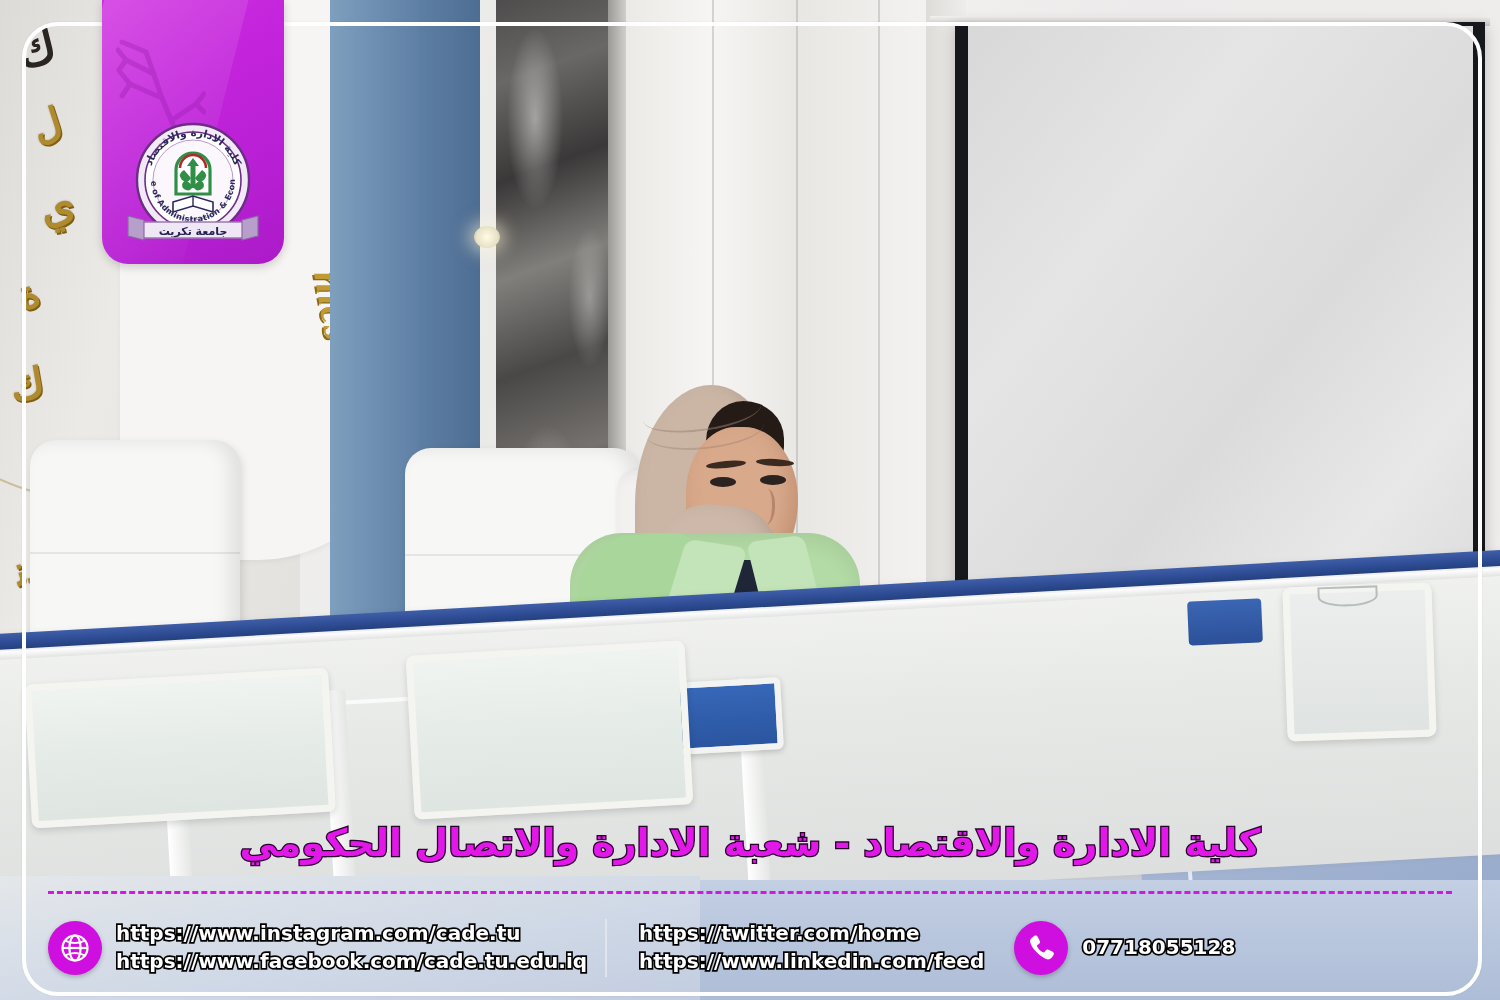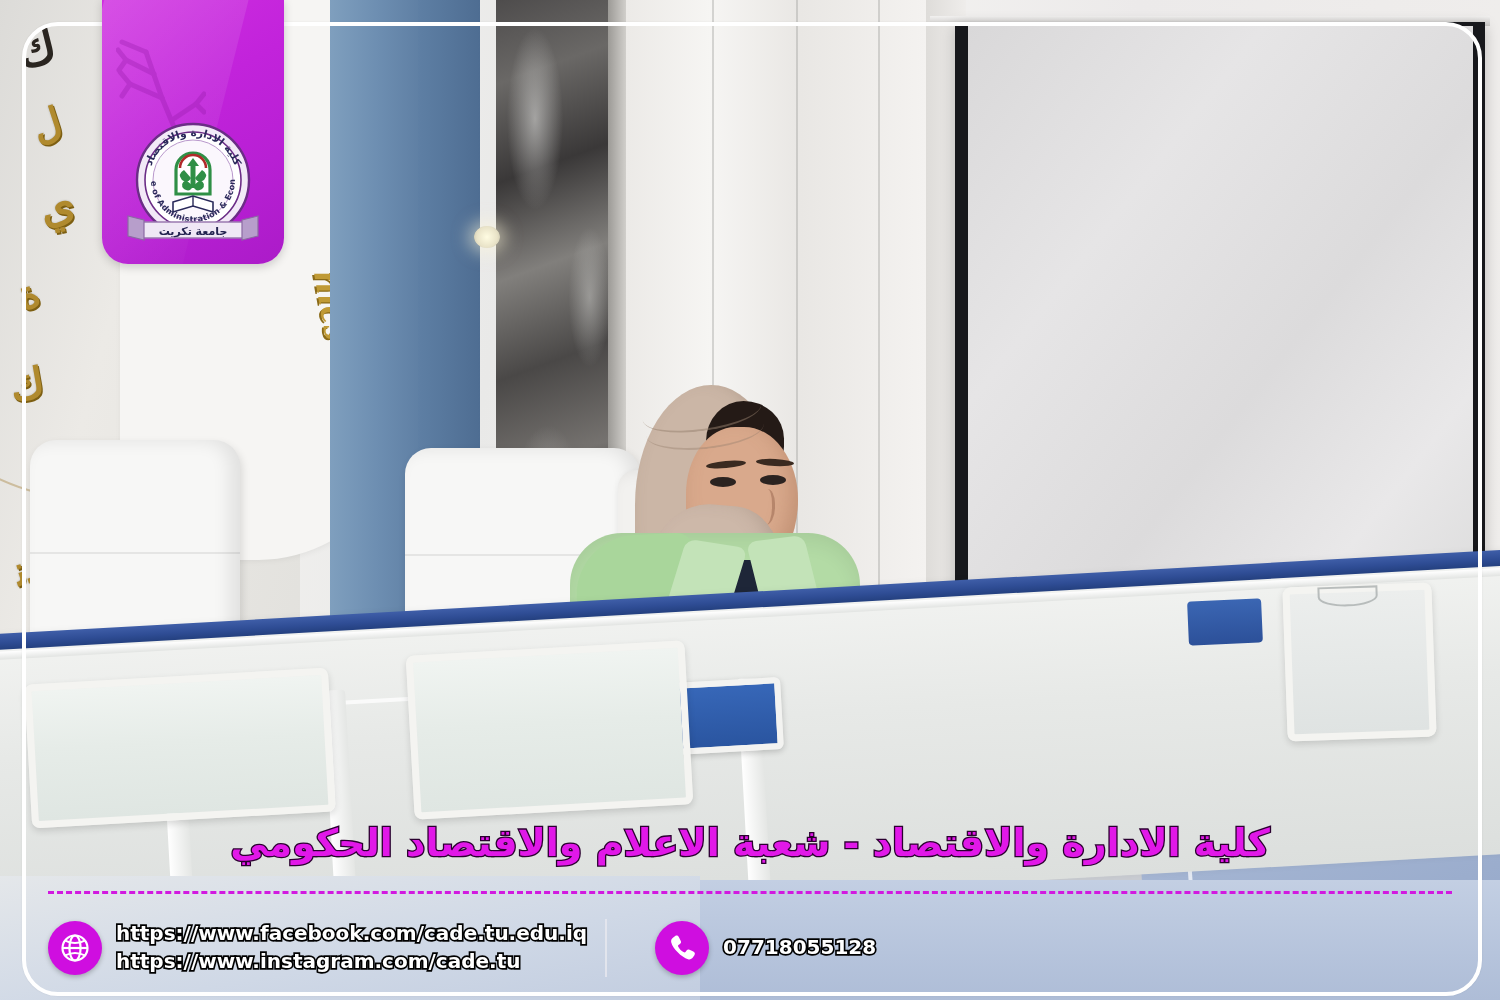--- a/index.html
+++ b/index.html
@@ -390,45 +390,51 @@
       <line x1="75" y1="86" x2="75" y2="96" stroke="#2a2a5a" stroke-width="1.4"></line>
 
       <path d="M22 112 L128 112 L128 128 L22 128 Z" fill="#efe7f5" stroke="#9b79b0" stroke-width="1.4"></path>
       <path d="M10 106 L26 110 L26 130 L10 126 Z" fill="#b79ecb" stroke="#8b6aa3" stroke-width="1.2"></path>
       <path d="M140 106 L124 110 L124 130 L140 126 Z" fill="#b79ecb" stroke="#8b6aa3" stroke-width="1.2"></path>
       <text x="75" y="125" font-family="DejaVu Sans, sans-serif" font-size="11" font-weight="bold" fill="#23234f" text-anchor="middle" direction="rtl">جامعة تكريت</text>
     </svg>
   </div>
 
   <div class="title-bar">
-    <div class="title-ar">كلية الادارة والاقتصاد - شعبة الاعلام  والاقتصاد الحكومي</div>
+    <div class="title-ar">كلية الادارة والاقتصاد - شعبة الادارة  والاتصال الحكومي</div>
   </div>
 
   <div class="dash-line"></div>
 
   <div class="footer">
 
     <div class="fgroup">
       <div class="circ">
         <svg width="34" height="34" viewBox="0 0 34 34">
           <circle cx="17" cy="17" r="12.5" fill="none" stroke="#fff" stroke-width="2.2"></circle>
           <ellipse cx="17" cy="17" rx="5.6" ry="12.5" fill="none" stroke="#fff" stroke-width="2.2"></ellipse>
           <line x1="4.5" y1="17" x2="29.5" y2="17" stroke="#fff" stroke-width="2.2"></line>
           <path d="M7.2 9.6 Q17 14.4 26.8 9.6" fill="none" stroke="#fff" stroke-width="2"></path>
           <path d="M7.2 24.4 Q17 19.6 26.8 24.4" fill="none" stroke="#fff" stroke-width="2"></path>
         </svg>
       </div>
       <div class="flines">
+        <div class="fline">https://www.instagram.com/cade.tu</div>
         <div class="fline">https://www.facebook.com/cade.tu.edu.iq</div>
-        <div class="fline">https://www.instagram.com/cade.tu</div>
       </div>
     </div>
 
     <div class="vsep"></div>
 
+    <div class="fgroup">
+      <div class="flines">
+        <div class="fline">https://twitter.com/home</div>
+        <div class="fline">https://www.linkedin.com/feed</div>
+      </div>
+    </div>
 
 
     <div class="fgroup sp-b">
       <div class="circ">
         <svg width="32" height="32" viewBox="0 0 32 32">
           <path d="M10.4 5.2 c1.5-1 3.1-.4 3.8 1.1 l1.9 3.9 c.6 1.2 .2 2.3-.8 3 l-1.6 1.1
                    c-.5 .4-.6 .9-.3 1.5 c1.3 2.6 3.4 4.7 6 6 c.6 .3 1.1 .2 1.5-.3 l1.1-1.6
                    c.7-1 1.8-1.4 3-0.8 l3.9 1.9 c1.5 .7 2.1 2.3 1.1 3.8 l-1.6 2.3
                    c-1.1 1.6-3 2.2-4.9 1.7 C16.8 26.8 8 18 6.4 11.8 c-.5-1.9 .1-3.8 1.7-4.9 Z" fill="#fff" transform="translate(-1,-1) scale(0.98)"></path>
         </svg>

